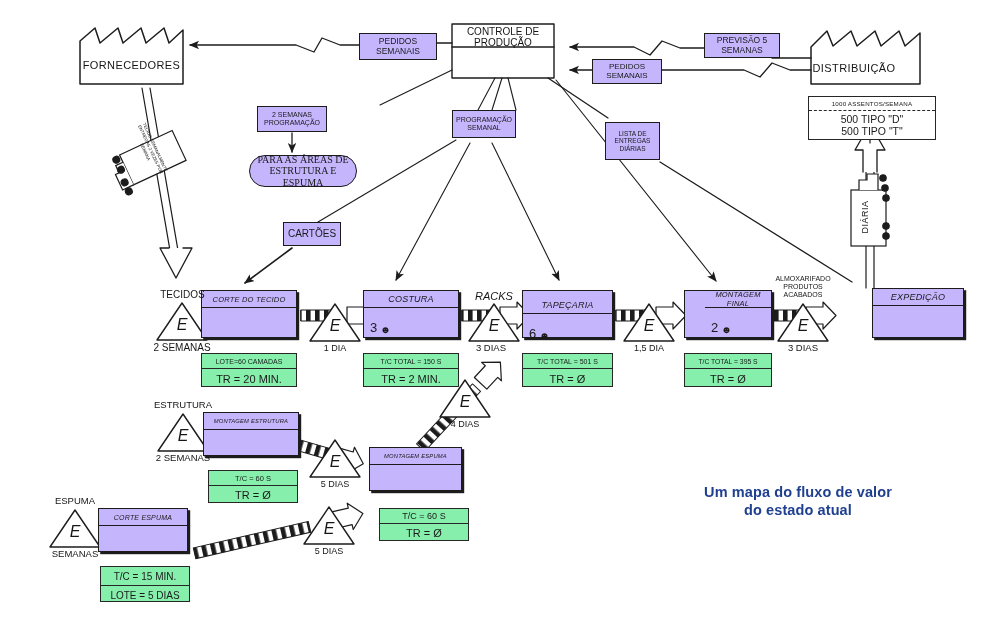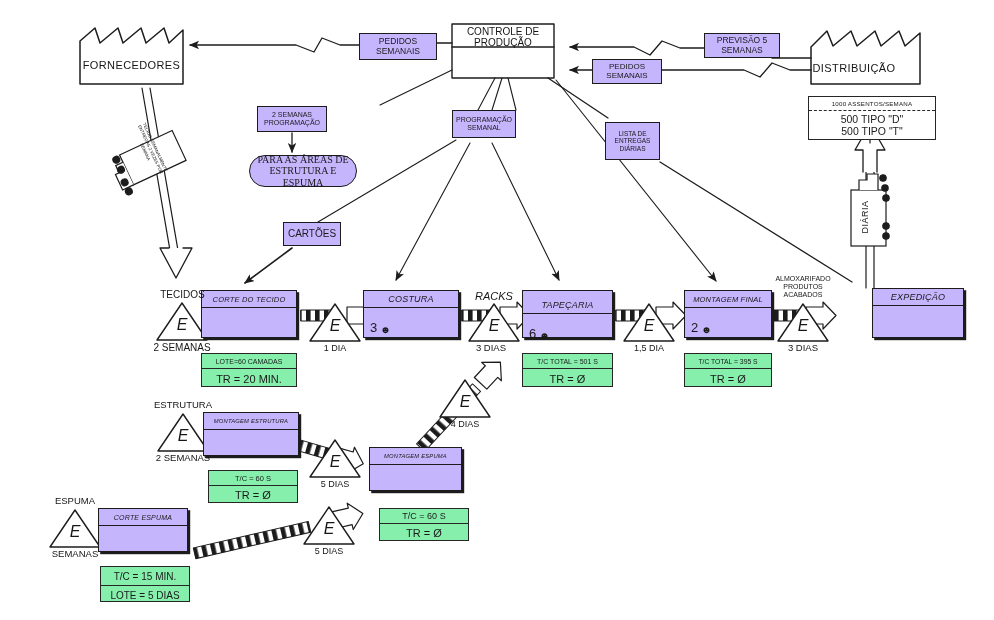--- a/index.html
+++ b/index.html
@@ -253,36 +253,40 @@
 
   <div class="node proc" style="left:363px;top:290px;width:96px;height:48px;">
     <div class="ptitle" style="font-size:9px;">COSTURA</div>
     <div class="pbody">
         <div class="pops" style="font-size:13px;">
       <span>3</span>
           <span style="font-size:10px;">☻</span>
     </div>
       </div>
   </div>
+  <div class="node dbox" style="left:363px;top:353px;width:96px;height:34px;">
+    <div class="drow" style="height:14px;font-size:7px;">T/C TOTAL = 150 S</div>
+    <div class="drow" style="height:19px;font-size:11px;">TR = 2 MIN.</div>
+  </div>
 
   <div class="node proc" style="left:522px;top:290px;width:91px;height:48px;">
     <div class="ptitle" style="font-size:9px;margin-top:6px;">TAPEÇARIA</div>
     <div class="pbody">
         <div class="pops" style="font-size:13px;">
       <span>6</span>
           <span style="font-size:10px;">☻</span>
     </div>
       </div>
   </div>
   <div class="node dbox" style="left:522px;top:353px;width:91px;height:34px;">
     <div class="drow" style="height:14px;font-size:7px;">T/C TOTAL = 501 S</div>
     <div class="drow" style="height:19px;font-size:11px;">TR = Ø</div>
   </div>
 
-  <div class="node proc" style="left:684px;top:290px;width:88px;height:48px;">
+  <div class="node proc" style="left:684px;top:290px;width:88px;height:48px;padding-left:20px;">
     <div class="ptitle" style="font-size:7.5px;">MONTAGEM FINAL</div>
     <div class="pbody">
         <div class="pops" style="font-size:13px;">
       <span>2</span>
           <span style="font-size:10px;">☻</span>
     </div>
       </div>
   </div>
   <div class="node dbox" style="left:684px;top:353px;width:88px;height:34px;">
     <div class="drow" style="height:14px;font-size:6.8px;">T/C TOTAL = 395 S</div>
@@ -351,14 +355,18 @@
   <div class="lbl" style="left:440px;top:393px;width:50px;font-size:16px;font-style:italic;">E</div>
   <div class="lbl" style="left:436px;top:419px;width:58px;font-size:9px;">4 DIAS</div>
 
   <div class="lbl" style="left:32px;top:496px;width:86px;font-size:9.5px;">ESPUMA</div>
   <div class="lbl" style="left:50px;top:523px;width:50px;font-size:16px;font-style:italic;">E</div>
   <div class="lbl" style="left:28px;top:549px;width:94px;font-size:9.5px;">SEMANAS</div>
 
   <div class="lbl" style="left:304px;top:520px;width:50px;font-size:16px;font-style:italic;">E</div>
   <div class="lbl" style="left:300px;top:546px;width:58px;font-size:9px;">5 DIAS</div>
 
+  <div class="blue-note" style="left:648px;top:483px;width:300px;font-size:14.5px;">
+    <div>Um mapa do fluxo de valor</div>
+    <div>do estado atual</div>
+  </div>
 
 </div>
 
 </body></html>

